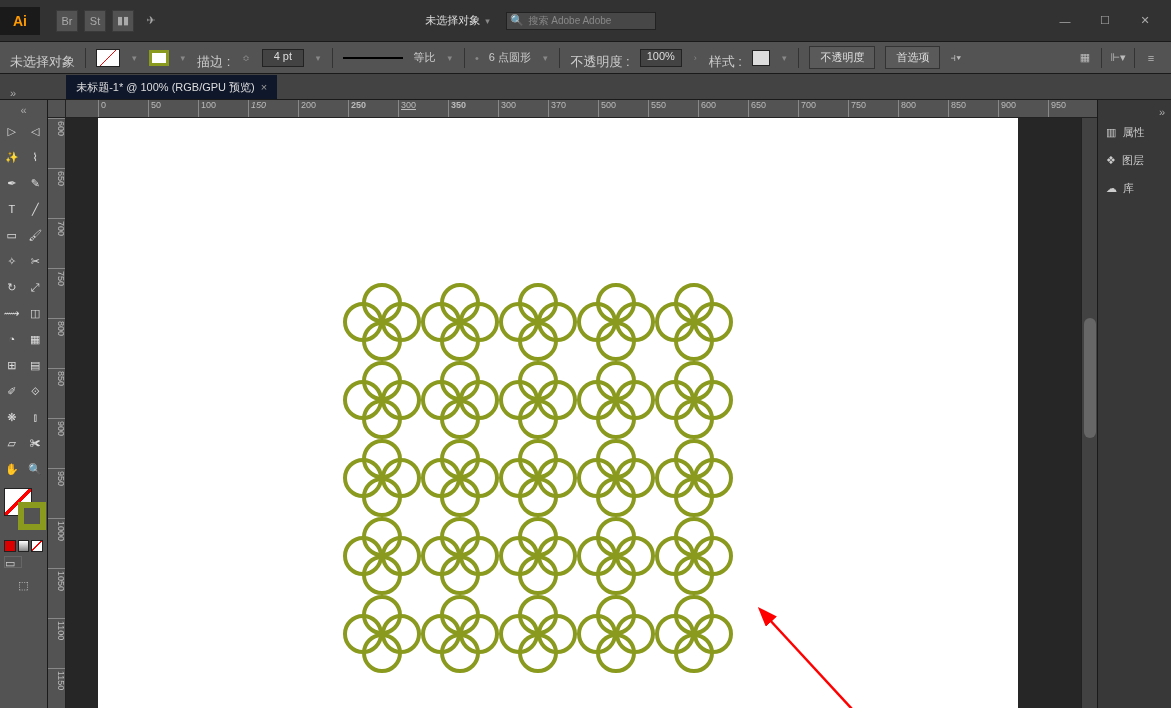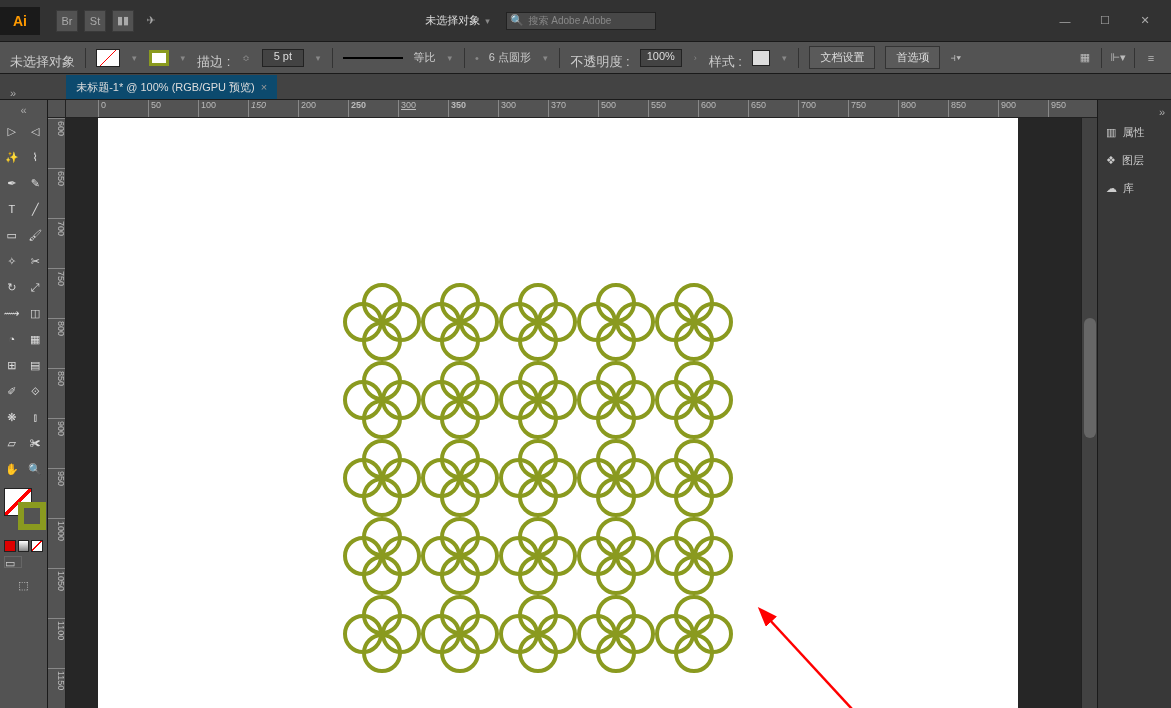--- a/index.html
+++ b/index.html
@@ -25,21 +25,21 @@
 .swatch-white-red { background: linear-gradient(135deg, white 48%, red 48%, red 52%, white 52%); }
 .swatch-olive { background: #fff; border: 3px solid #8a9a1f; width: 20px; height: 16px; }
 .num-input { width: 42px; height: 18px; background: #434343; border: 1px solid #222; color: #ddd; text-align: center; }
 .ctl-btn { padding: 3px 10px; background: #5a5a5a; border: 1px solid #333; color: #ddd; cursor: pointer; }
 .stroke-line { width: 60px; height: 2px; background: #000; }
 .sep { width: 1px; height: 20px; background: #333; }
 .chev { color: #888; font-size: 9px; margin: 0 2px; }
 
 
 .tabbar { height: 26px; background: #434343; display: flex; align-items: flex-end; padding-left: 80px; border-bottom: 1px solid #1a1a1a; }
-.doc-tab { height: 24px; background: #0c4a6e; padding: 0 10px; display: flex; align-items: center; gap: 6px; color: #ddd; }
+.doc-tab { height: 24px; background: #0f172a; padding: 0 10px; display: flex; align-items: center; gap: 6px; color: #ddd; }
 .doc-tab .close { color: #999; cursor: pointer; }
 
 
 .workarea { display: flex; height: calc(708px - 28px - 32px - 26px); }
 
 
 .toolbox { width: 48px; background: #535353; display: flex; flex-direction: column; padding-top: 4px; border-right: 1px solid #1a1a1a; }
 .tool-row { display: flex; height: 26px; }
 .tool { width: 24px; height: 26px; display: flex; align-items: center; justify-content: center; color: #ddd; cursor: pointer; }
 .color-swatches { margin-top: 6px; padding: 4px; position: relative; height: 50px; }
@@ -103,39 +103,39 @@
 
 <div class="controlbar">
   <span class="ctrl-label">未选择对象</span>
   <div class="sep"></div>
   <div class="swatch swatch-white-red"></div>
   <span class="chev">▾</span>
   <div class="swatch swatch-olive"></div>
   <span class="chev">▾</span>
   <span class="ctrl-label">描边 :</span>
   <span class="chev">≎</span>
-  <div class="num-input">5 pt</div>
+  <div class="num-input">4 pt</div>
   <span class="chev">▾</span>
   <div class="sep"></div>
   <div class="stroke-line"></div>
   <span>等比</span>
   <span class="chev">▾</span>
   <div class="sep"></div>
   <span style="color:#888">•</span>
   <span>6 点圆形</span>
   <span class="chev">▾</span>
   <div class="sep"></div>
   <span class="ctrl-label">不透明度 :</span>
   <div class="num-input">100%</div>
   <span class="chev">›</span>
   <span class="ctrl-label">样式 :</span>
   <div class="swatch" style="background:#ddd;width:18px;height:16px"></div>
   <span class="chev">▾</span>
   <div class="sep"></div>
-  <div class="ctl-btn">文档设置</div>
+  <div class="ctl-btn">不透明度</div>
   <div class="ctl-btn">首选项</div>
   <div style="width:20px;color:#bbb">⫞▾</div>
   <div class="controlbar-right-icons" style="margin-left:auto">
     <div class="tri-icon">▦</div>
     <div class="sep"></div>
     <div class="tri-icon">⊩▾</div>
     <div class="sep"></div>
     <div class="tri-icon">≡</div>
   </div>
 </div>

